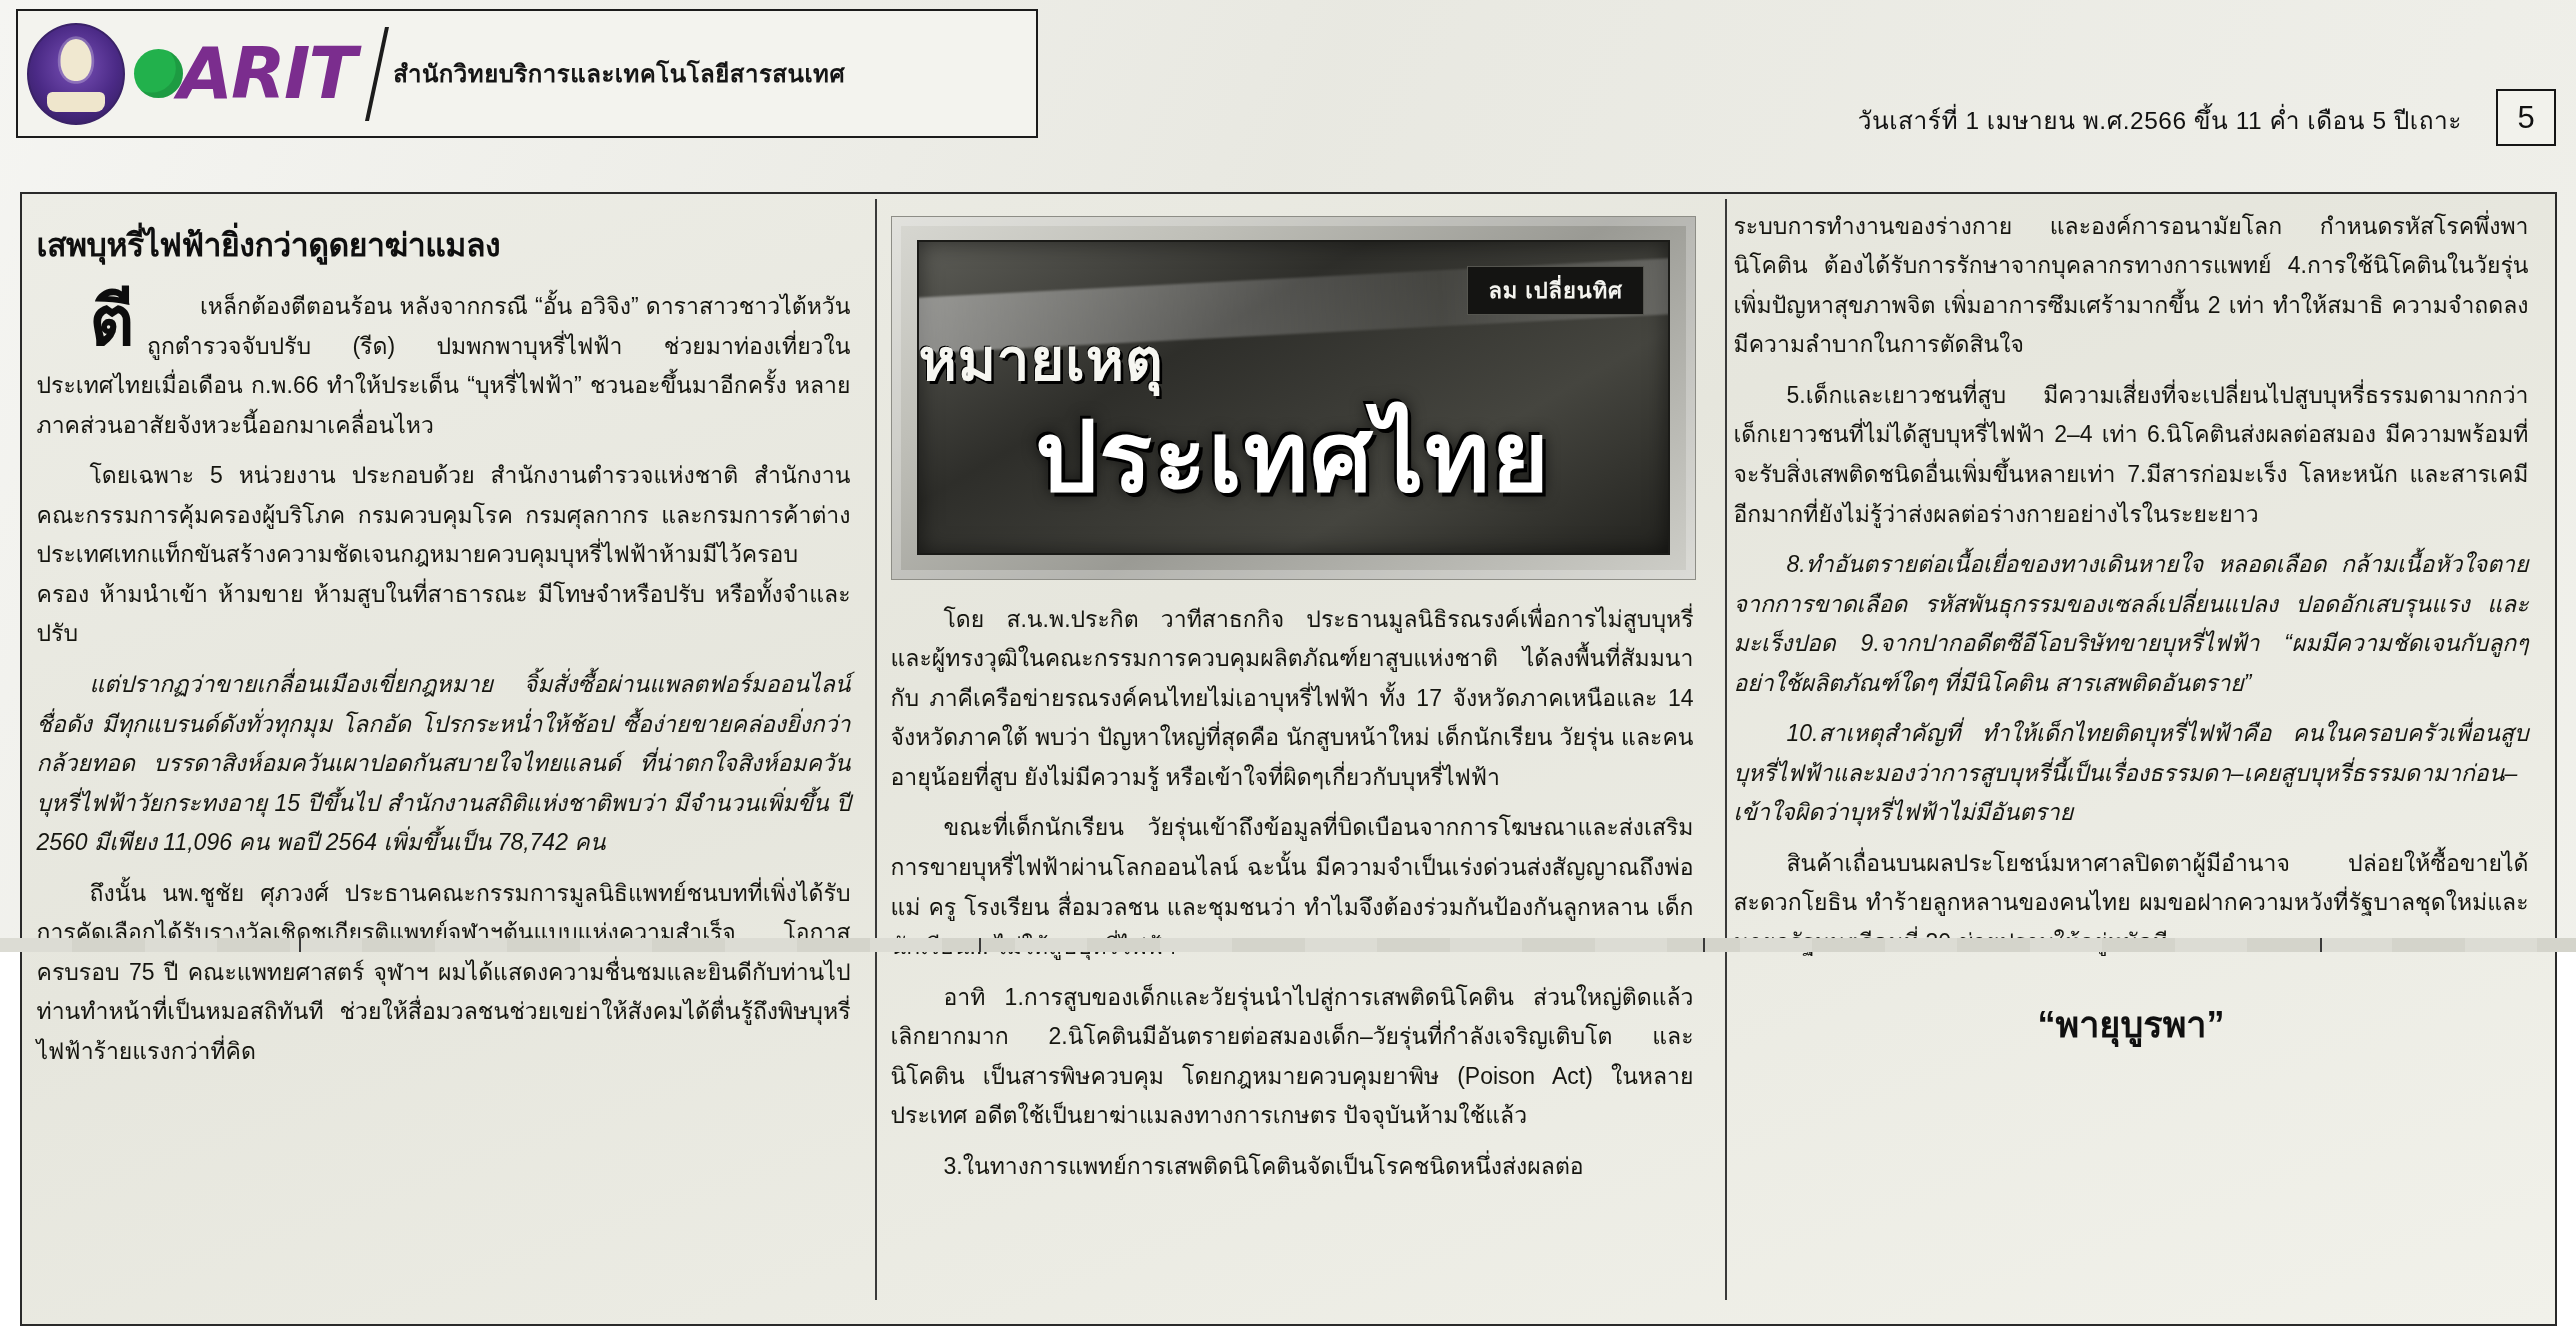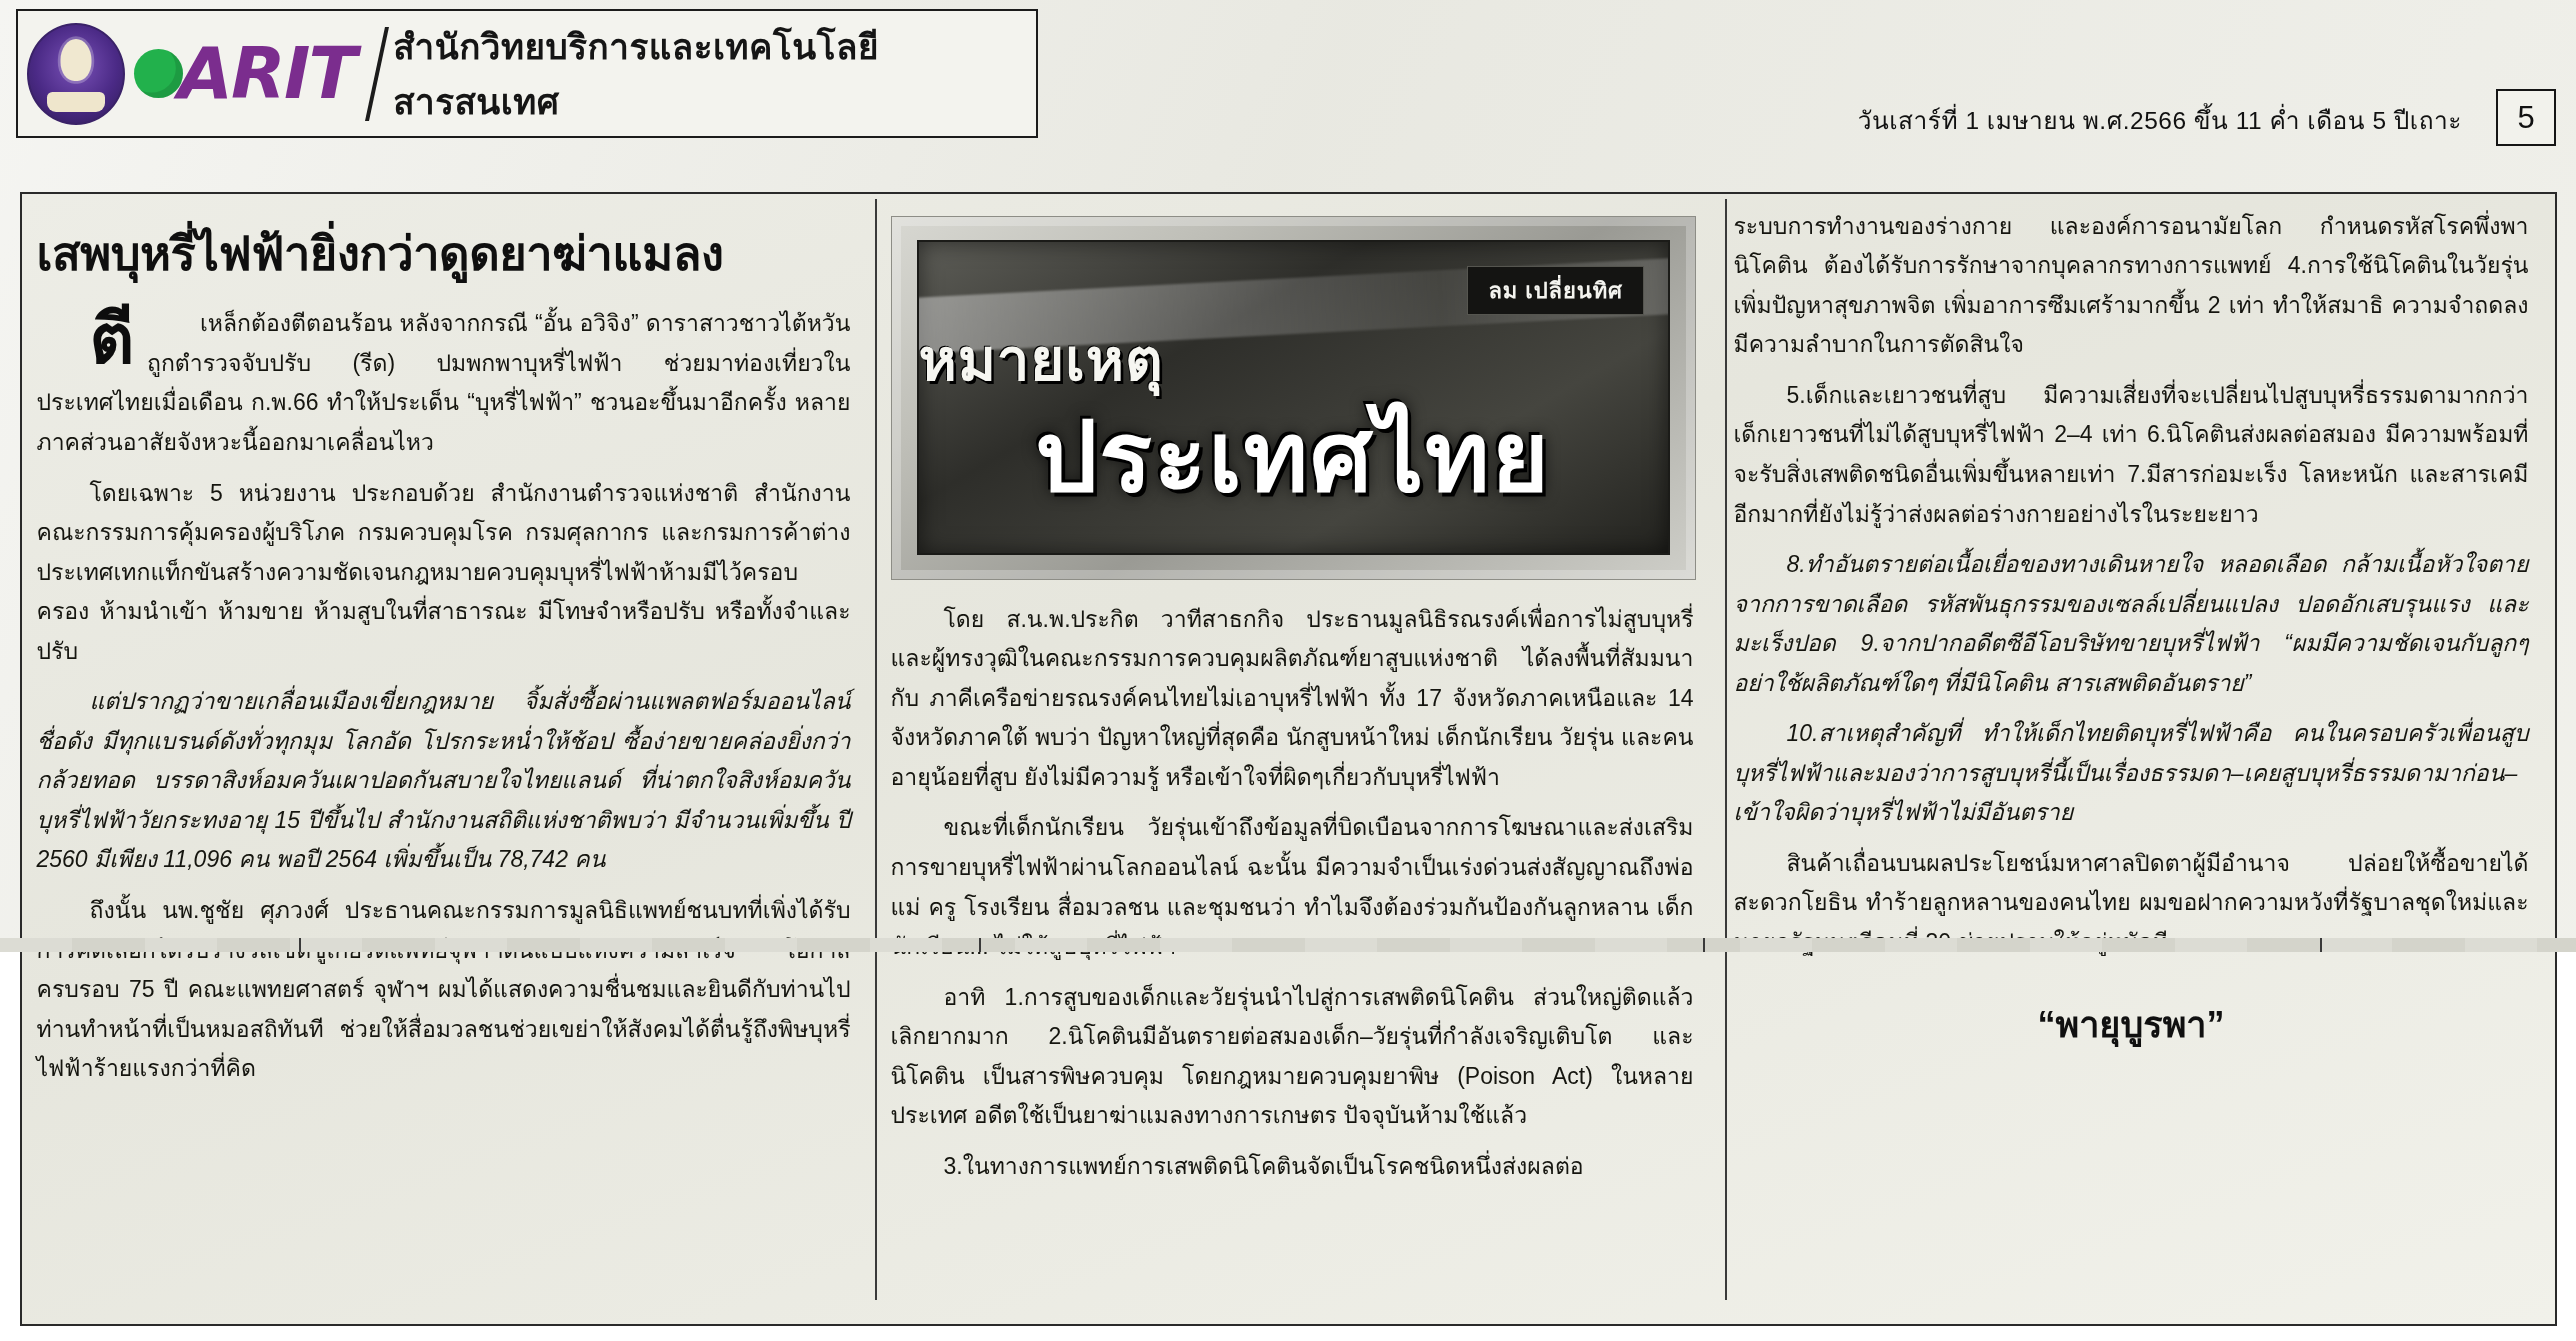--- a/index.html
+++ b/index.html
@@ -107,21 +107,21 @@
     margin: 0 14.5px 0 20px;
     transform: skewX(-12deg);
   }
   .arit-th {
     display: flex;
     flex-direction: column;
     justify-content: center;
     gap: 7.2px;
   }
   .arit-th-line1 {
-    font-size: 35px;
+    font-size: 24px;
     color: #151515;
     font-weight: bold;
     letter-spacing: 0.5px;
   }
   .arit-th-line2 {
     font-size: 23.6px;
     color: #151515;
     font-weight: bold;
     letter-spacing: 0.5px;
   }
@@ -178,21 +178,21 @@
     top: 5.4px;
     width: 1.8px;
     height: 1101px;
     background: #3a3a3a;
   }
   .vrule-a { left: 853px; }
   .vrule-b { left: 1703px; }
 
   
   .headline {
-    font-size: 47px;
+    font-size: 32px;
     font-weight: bold;
     color: #0f0f0f;
     letter-spacing: -0.5px;
     line-height: 1.15;
     margin: 20px 0 23.6px 0;
     white-space: nowrap;
   }
   .body-text {
     font-size: 23px;
     line-height: 1.72;

